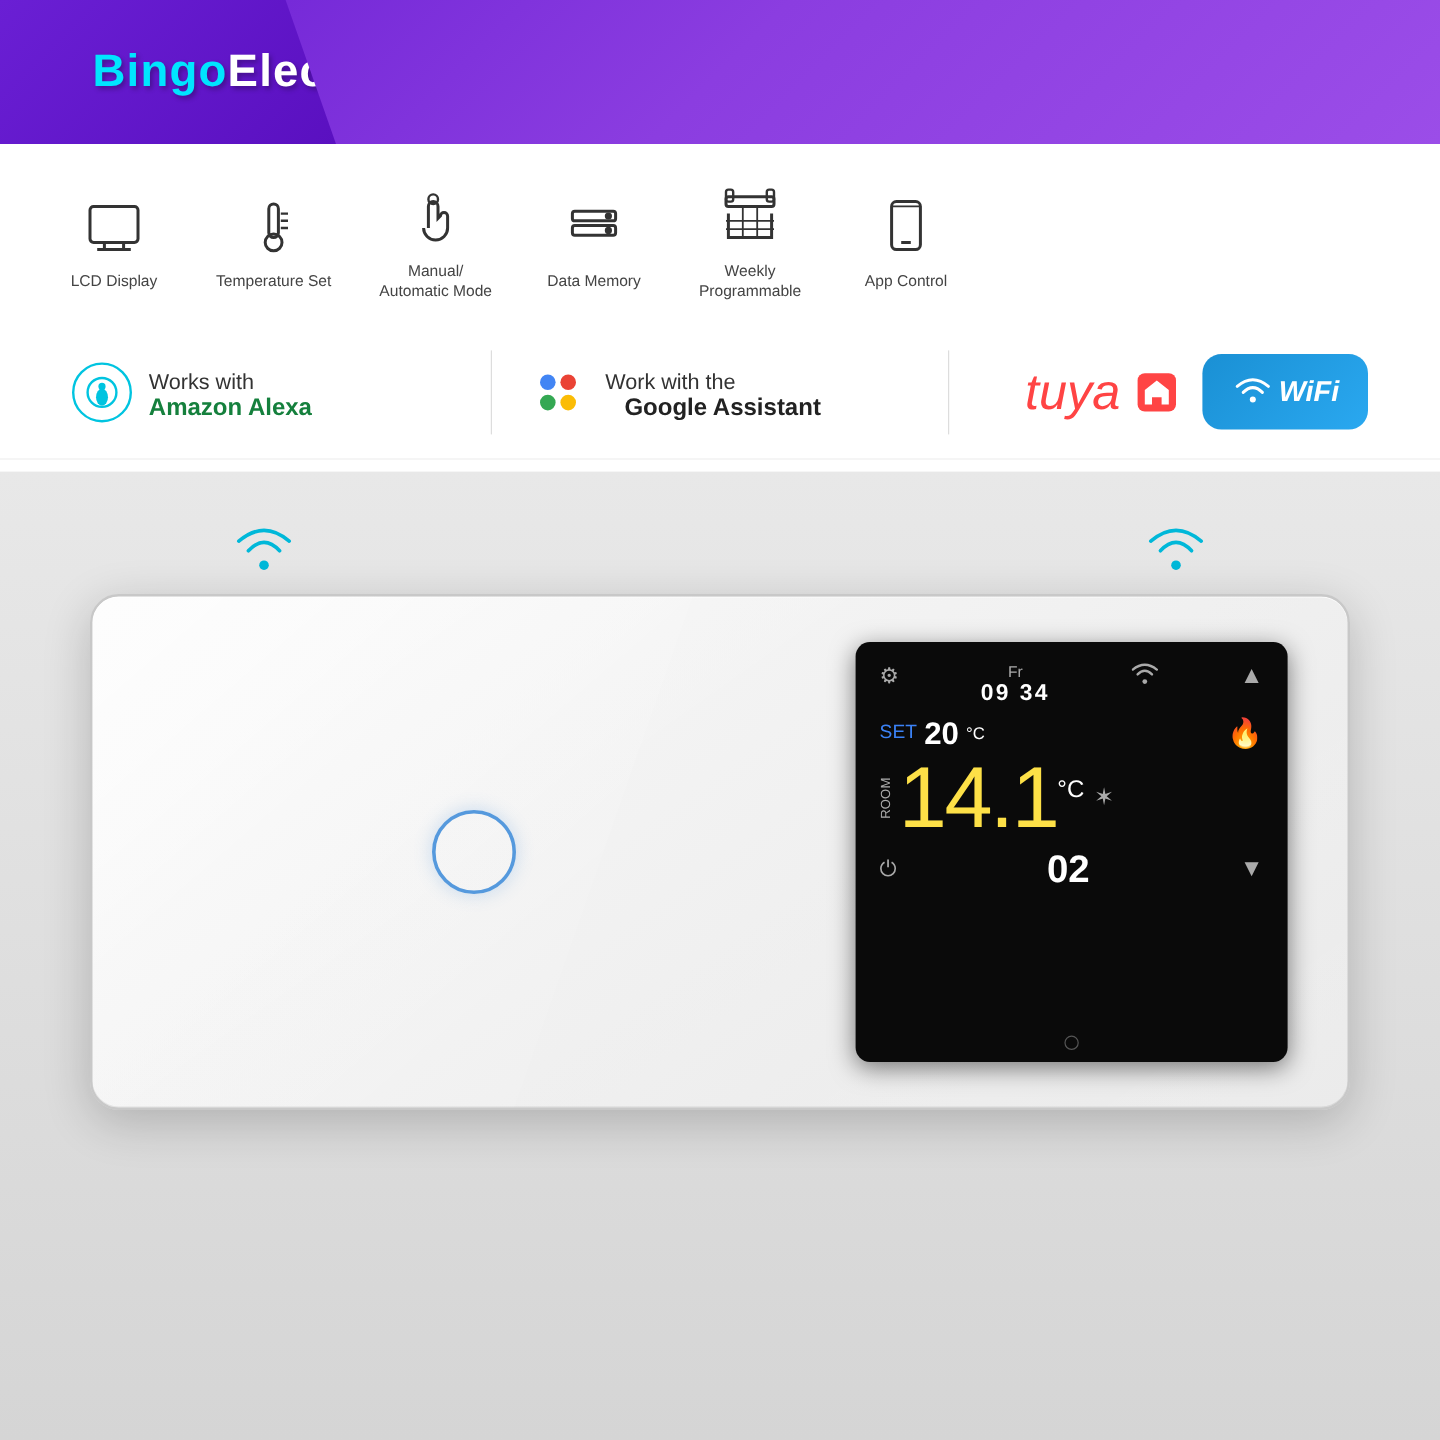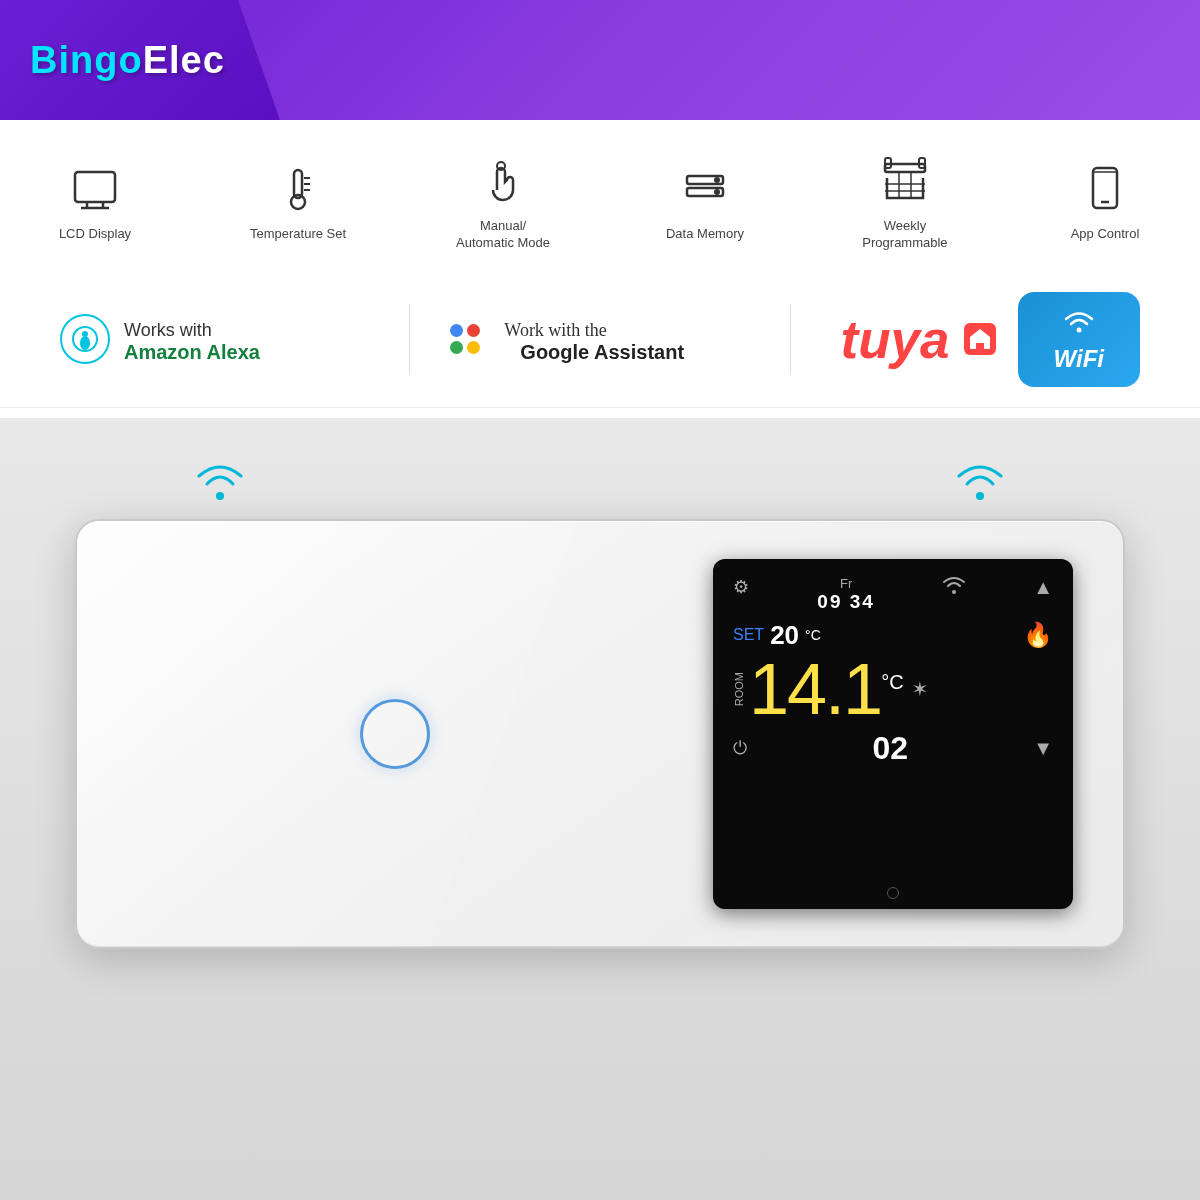--- a/index.html
+++ b/index.html
@@ -35,27 +35,27 @@
       padding: 20px 30px;
       position: relative;
     }
     .logo-text {
       font-size: 38px;
       font-weight: 900;
       color: white;
       letter-spacing: 1px;
       text-shadow: 2px 2px 4px rgba(0,0,0,0.3);
     }
-    .logo-text .bingo { color: #00e5ff; }
+    .logo-text .bingo { color: #00e5ff; margin-left: 47px; }
     .logo-text .elec { color: white; }
 
     
     .features-row {
       display: flex;
-      justify-content: space-between;
+      justify-content: flex-start;
       align-items: center;
       gap: 40px;
       padding: 30px 50px 20px;
       background: white;
     }
     .feature-item {
       display: flex;
       flex-direction: column;
       align-items: center;
       gap: 8px;
@@ -113,23 +113,23 @@
       justify-content: flex-end;
     }
     .tuya-logo {
       display: flex;
       align-items: center;
       gap: 8px;
     }
     .wifi-badge {
       background: linear-gradient(135deg, #1a90d4, #2aa8f0);
       border-radius: 16px;
-      padding: 14px 36px;
-      display: flex;
-      flex-direction: column;
+      padding: 14px 24px;
+      display: flex;
+      flex-direction: row;
       align-items: center;
       gap: 4px;
     }
 
     
     .product-area {
       background: linear-gradient(180deg, #e8e8e8 0%, #d5d5d5 100%);
       padding: 40px 60px 60px;
       display: flex;
       flex-direction: column;
@@ -493,30 +493,30 @@
         <div class="compat-item">
           <div class="google-icon">
             <div class="google-dots">
               <div class="g-dot" style="background:#4285F4;"></div>
               <div class="g-dot" style="background:#EA4335;"></div>
               <div class="g-dot" style="background:#34A853;"></div>
               <div class="g-dot" style="background:#FBBC05;"></div>
             </div>
           </div>
           <div>
-            <div style="font-size:18px;color:#333;font-family:Liberation Serif, serif;">Work with the</div>
+            <div style="font-size:18px;color:#333;">Work with the</div>
             <div style="font-size:20px;font-weight:700;color:#222;margin-left:16px;">Google Assistant</div>
           </div>
         </div>
 
         <div class="compat-divider"></div>
 
         <div class="tuya-wifi">
           <div class="tuya-logo">
-            <span style="font-size:53px;font-weight:700;font-style:italic;color:#ff4444;">tuya</span>
+            <span style="font-size:42px;font-weight:400;font-style:italic;color:#ff4444;">tuya</span>
             <svg width="36" height="36" viewBox="0 0 36 36" style="margin-left:4px;">
               <rect x="2" y="2" width="32" height="32" rx="6" fill="#ff4444"></rect>
               <path d="M18 8 L28 16 L28 28 L22 28 L22 22 L14 22 L14 28 L8 28 L8 16 Z" fill="white"></path>
             </svg>
           </div>
 
           <div class="wifi-badge">
             <div style="color:white;font-size:26px;">
               
               <svg width="36" height="28" viewBox="0 0 36 28" fill="white">

